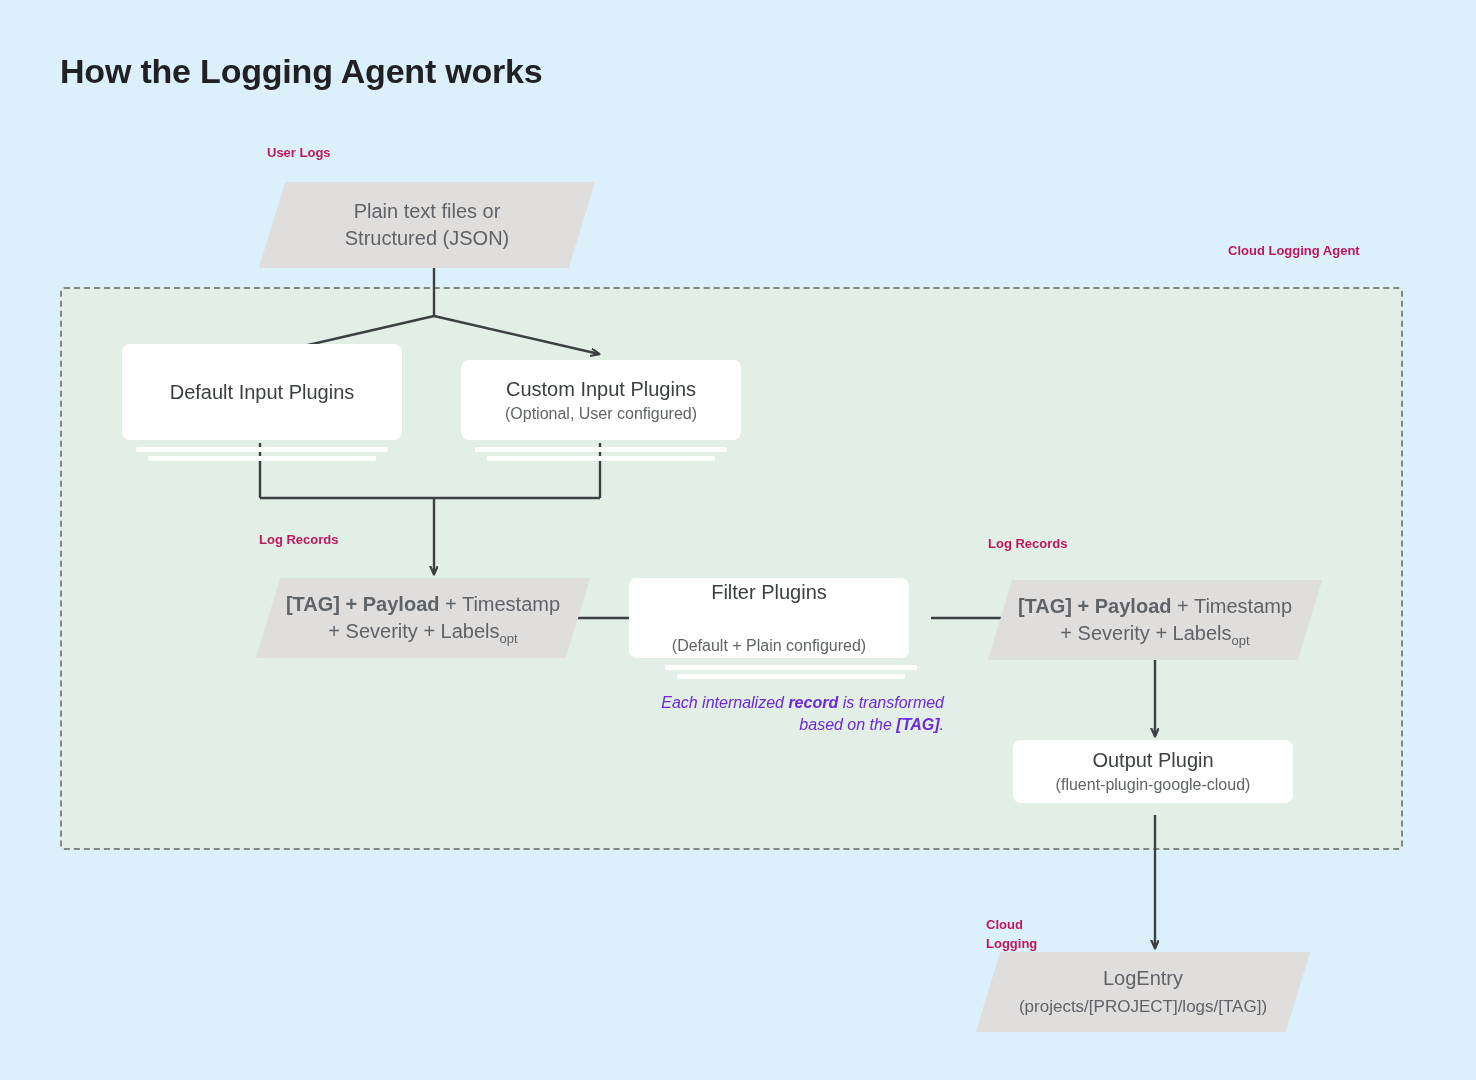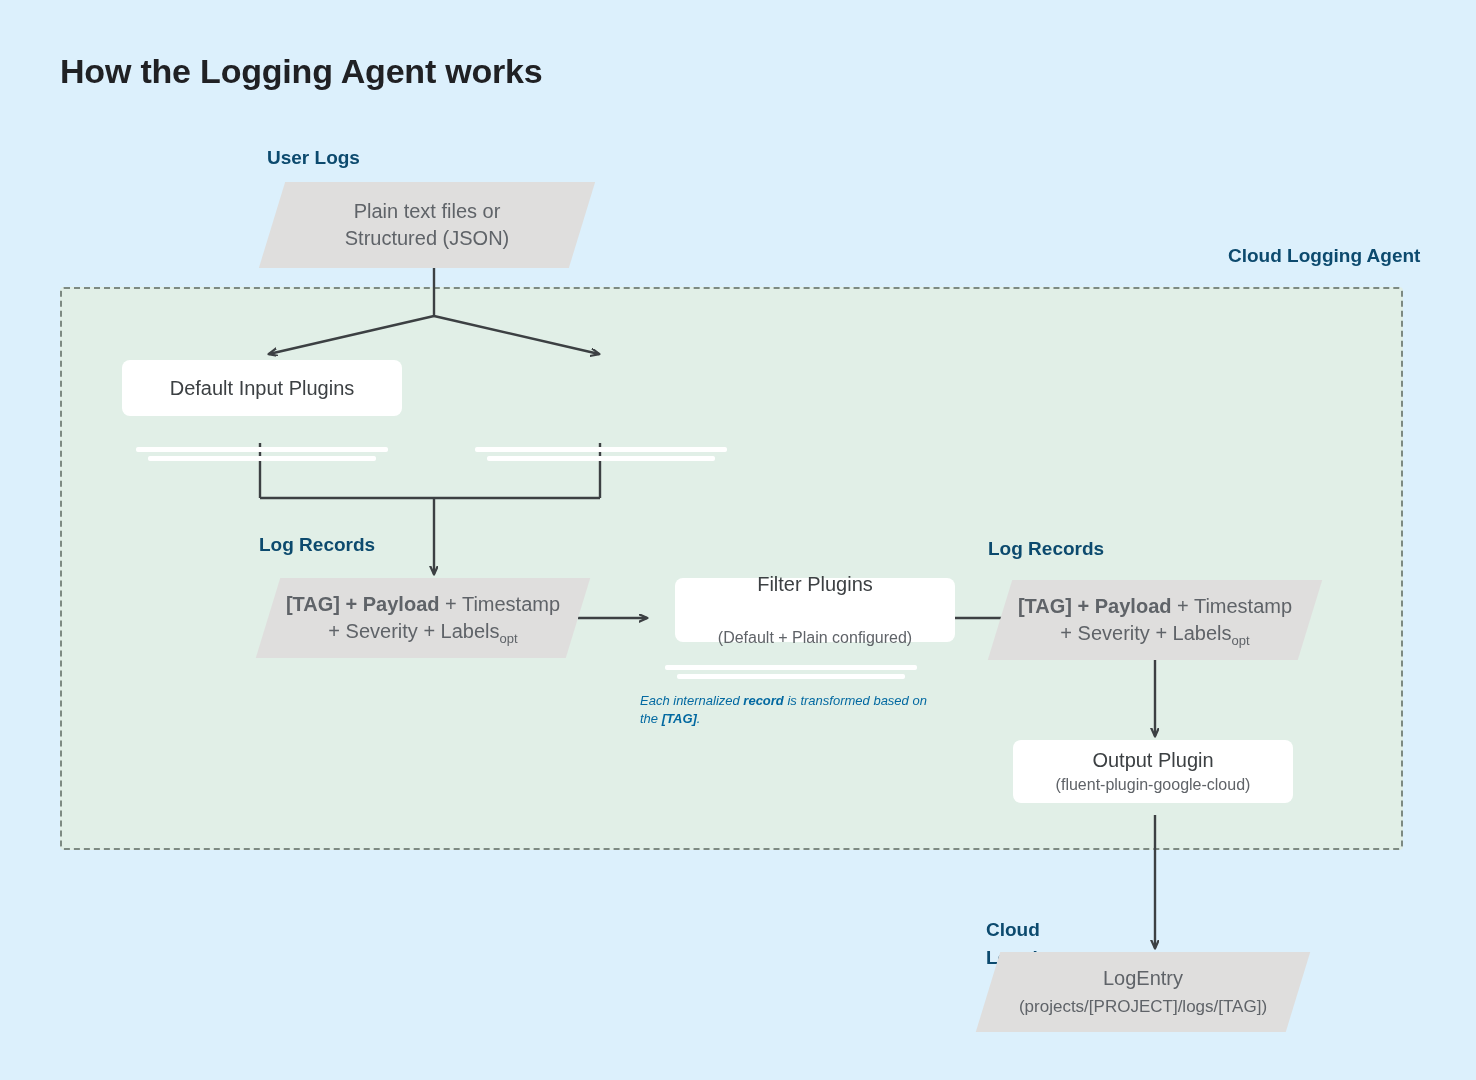--- a/index.html
+++ b/index.html
@@ -15,21 +15,21 @@
   
   .page-title{
     position:absolute;left:60px;top:52px;
     font-size:34px;font-weight:700;color:#202124;
     letter-spacing:-0.2px;
   }
 
   
   .section-label{
     position:absolute;
-    font-size:19px;font-weight:700;color:#0c4a6e;
+    font-size:13px;font-weight:700;color:#be185d;
     line-height:1.45;
     white-space:pre-line;
   }
   #label-user-logs{left:267px;top:144px;}
   #label-agent{left:1182px;top:242px;margin-left:46px;}
   #label-logrecords-left{left:259px;top:531px;}
   #label-logrecords-right{left:988px;top:535px;}
   #label-cloud-logging{left:986px;top:916px;}
 
   
@@ -68,36 +68,36 @@
   .card{
     position:absolute;
     background:#ffffff;
     border-radius:8px;
     display:flex;flex-direction:column;
     align-items:center;justify-content:center;
     text-align:center;
   }
   .card .ttl{font-size:20px;color:#3c4043;line-height:1.3;}
   .card .sub{font-size:16px;color:#5f6368;line-height:1.3;margin-top:2px;}
-  #card-default-input{left:122px;top:360px;width:280px;height:56px;}
+  #card-default-input{left:122px;top:344px;width:280px;height:96px;}
   #card-custom-input{left:461px;top:360px;width:280px;height:80px;}
-  #card-filter{left:675px;top:578px;width:280px;height:64px;gap:29px;}
+  #card-filter{left:629px;top:578px;width:280px;height:80px;gap:29px;}
   #card-output{left:1013px;top:740px;width:280px;height:63px;}
 
   
   .stack-line{
     position:absolute;
     height:5px;background:#ffffff;border-radius:2px;
   }
 
   
   .caption{
     position:absolute;left:640px;top:692px;width:304px;
-    text-align:left;font-style:italic;font-size:13px;
-    color:#0369a1;line-height:1.38;
+    text-align:right;font-style:italic;font-size:16px;
+    color:#6d28d9;line-height:1.38;
   }
   .caption b{font-weight:700;}
 
   
   svg.wires{position:absolute;left:0;top:0;width:1476px;height:1080px;
             pointer-events:none;}
 </style>
 </head>
 <body>
 
@@ -151,20 +151,24 @@
   </div>
 
   <div class="stack-line" style="left:136px;top:447px;width:252px;"></div>
   <div class="stack-line" style="left:148px;top:456px;width:228px;"></div>
   <div class="card" id="card-default-input">
     <div class="ttl">Default Input Plugins</div>
   </div>
 
   <div class="stack-line" style="left:475px;top:447px;width:252px;"></div>
   <div class="stack-line" style="left:487px;top:456px;width:228px;"></div>
+  <div class="card" id="card-custom-input">
+    <div class="ttl">Custom Input Plugins</div>
+    <div class="sub">(Optional, User configured)</div>
+  </div>
 
   <div class="para" id="para-logrecords-left">
     <div class="para-inner">
       <div>
         <b>[TAG] + Payload</b><span> + Timestamp</span><br>
         <span>+ Severity + Labels</span><sub>opt</sub>
       </div>
     </div>
   </div>
 

